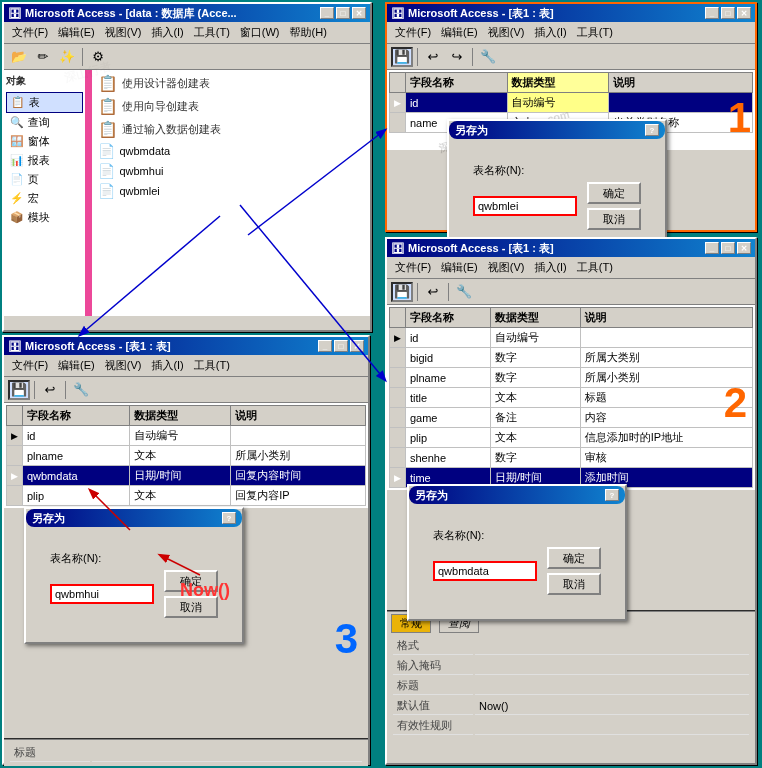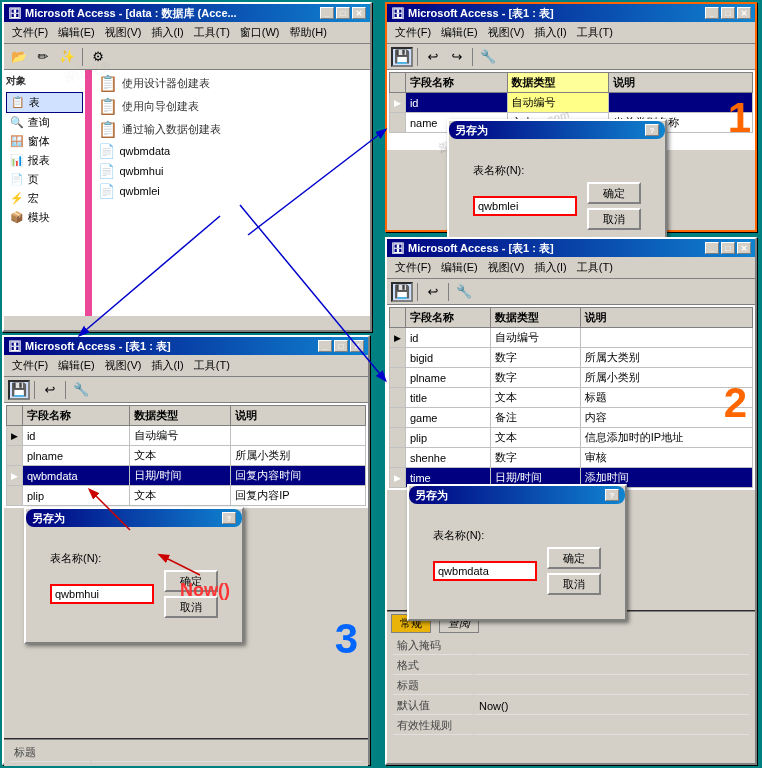--- a/index.html
+++ b/index.html
@@ -607,25 +607,25 @@
   </div>
 
   <div style="margin-top:120px; padding:2px 4px; background:#d4d0c8; border-top:2px groove #808080;">
     <div style="display:flex; gap:8px; margin-bottom:2px;">
       <span style="background:#eab308; border:1px solid #808080; padding:1px 8px; cursor:pointer;">常规</span>
       <span style="background:#d4d0c8; border:1px solid #808080; padding:1px 8px; cursor:pointer;font-style:italic;">查阅</span>
     </div>
     <table class="props-table">
       <tbody>
           <tr>
-        <td>输入掩码</td>
+        <td>格式</td>
         <td></td>
       </tr>
       <tr>
-        <td>格式</td>
+        <td>输入掩码</td>
         <td></td>
       </tr>
       <tr>
         <td>标题</td>
         <td></td>
       </tr>
       <tr>
         <td>默认值</td>
         <td>Now()</td>
       </tr>

